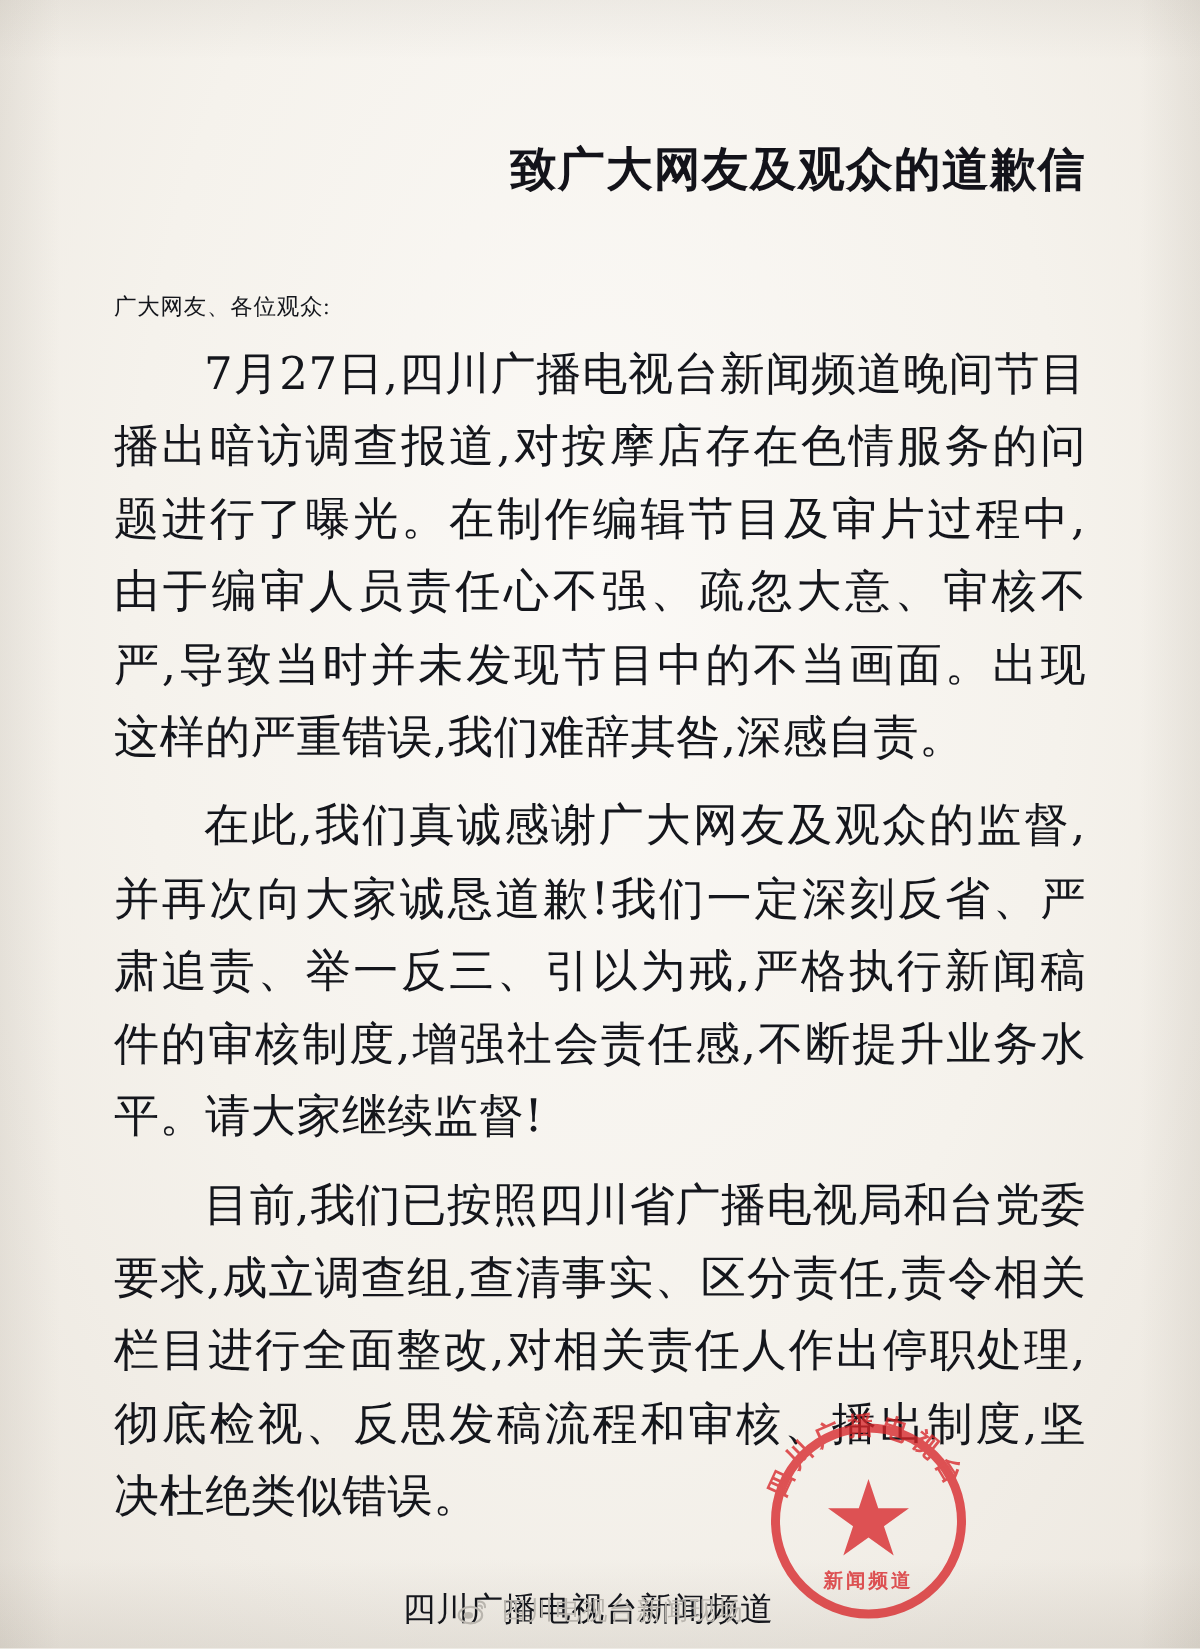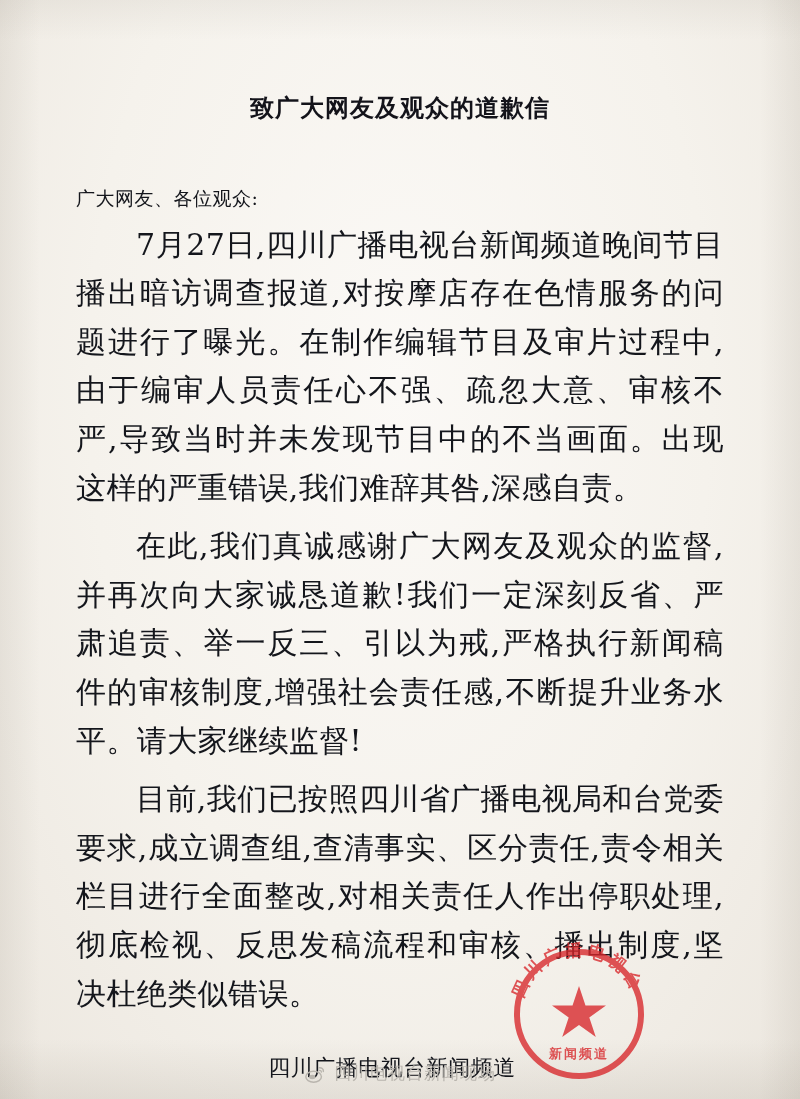--- a/index.html
+++ b/index.html
@@ -35,36 +35,37 @@
   }
 
   #doc {
     position: relative;
     z-index: 2;
     padding: 0 76px;
     box-sizing: border-box;
   }
 
   .title {
-    text-align: center;
-    font-size: 24px;
+    text-align: right;
+    font-size: 31px;
     font-weight: bold;
     color: #13131a;
     letter-spacing: 1px;
     margin-top: 92px;
     margin-bottom: 0;
     font-family: Liberation Sans, sans-serif;
   }
 
   .salutation {
     margin-top: 62px;
-    font-size: 19px;
+    font-size: 15px;
     line-height: 1.3;
     color: #14161c;
     letter-spacing: 0.5px;
+    font-family: Liberation Serif, serif;
   }
 
   .para {
     font-size: 30px;
     line-height: 1.62;
     color: #14161c;
     text-indent: 2em;
     margin: 10px 0 0 0;
     text-align: justify;
     letter-spacing: 0.4px;

